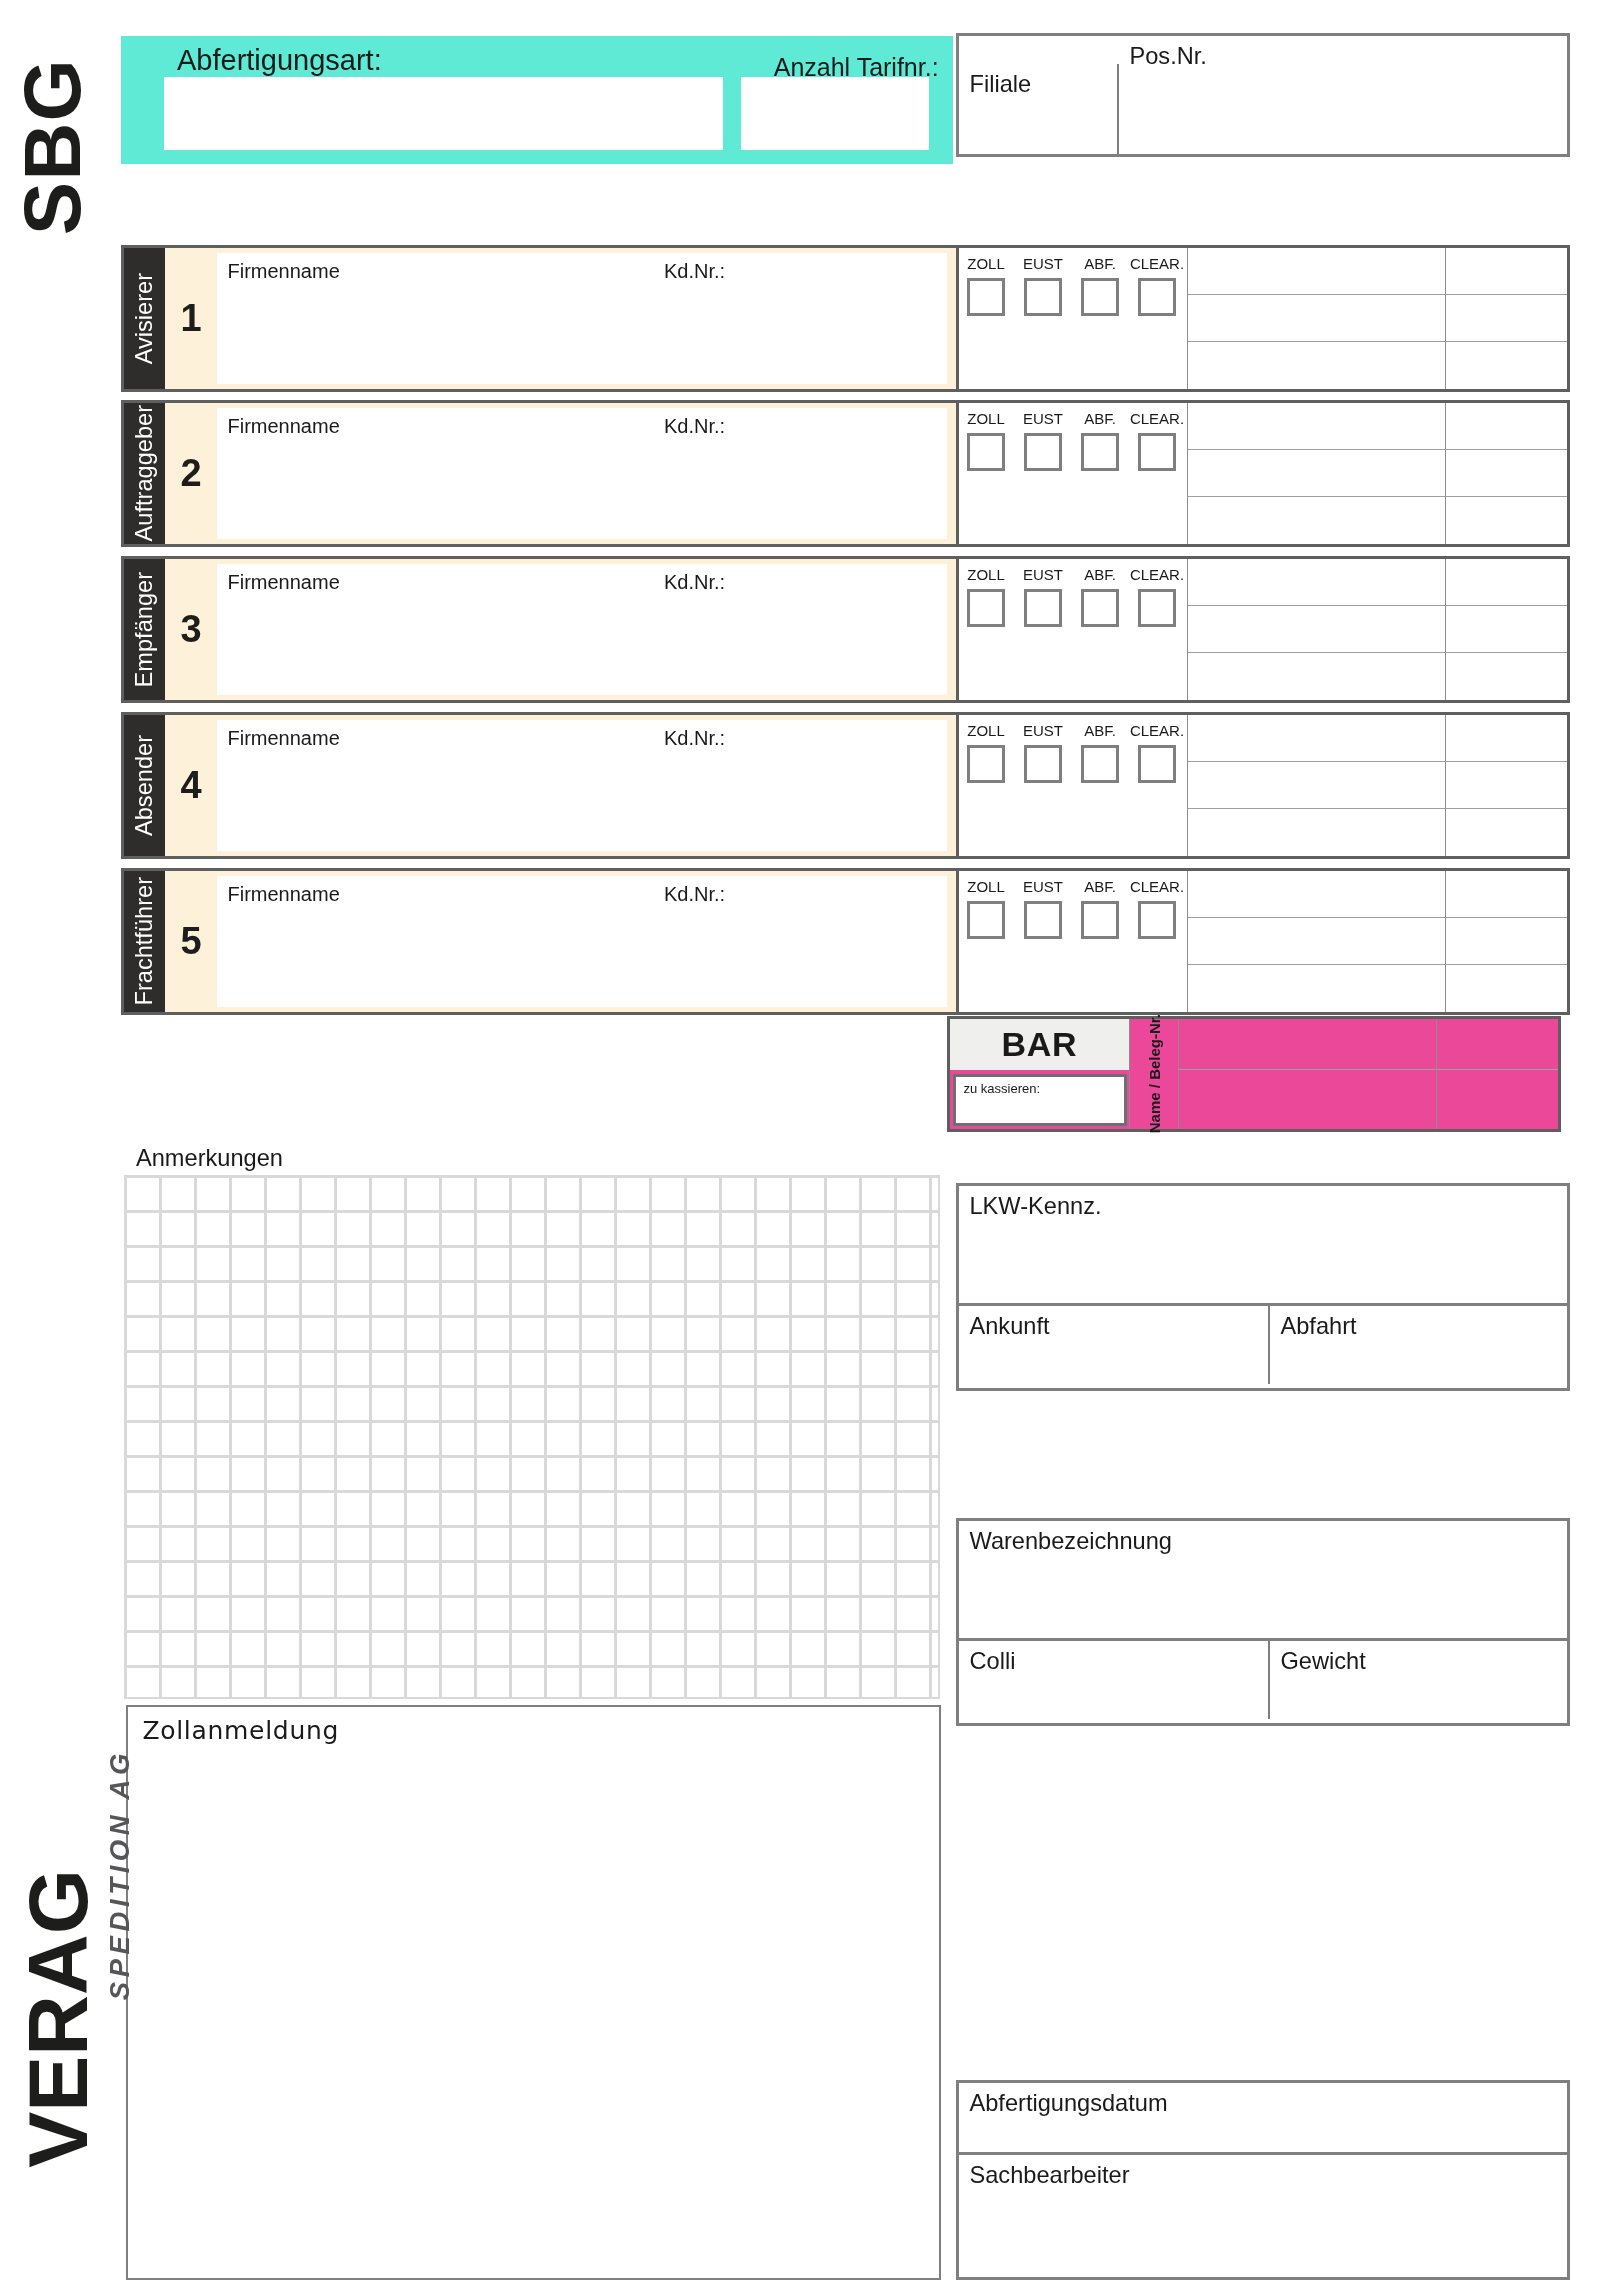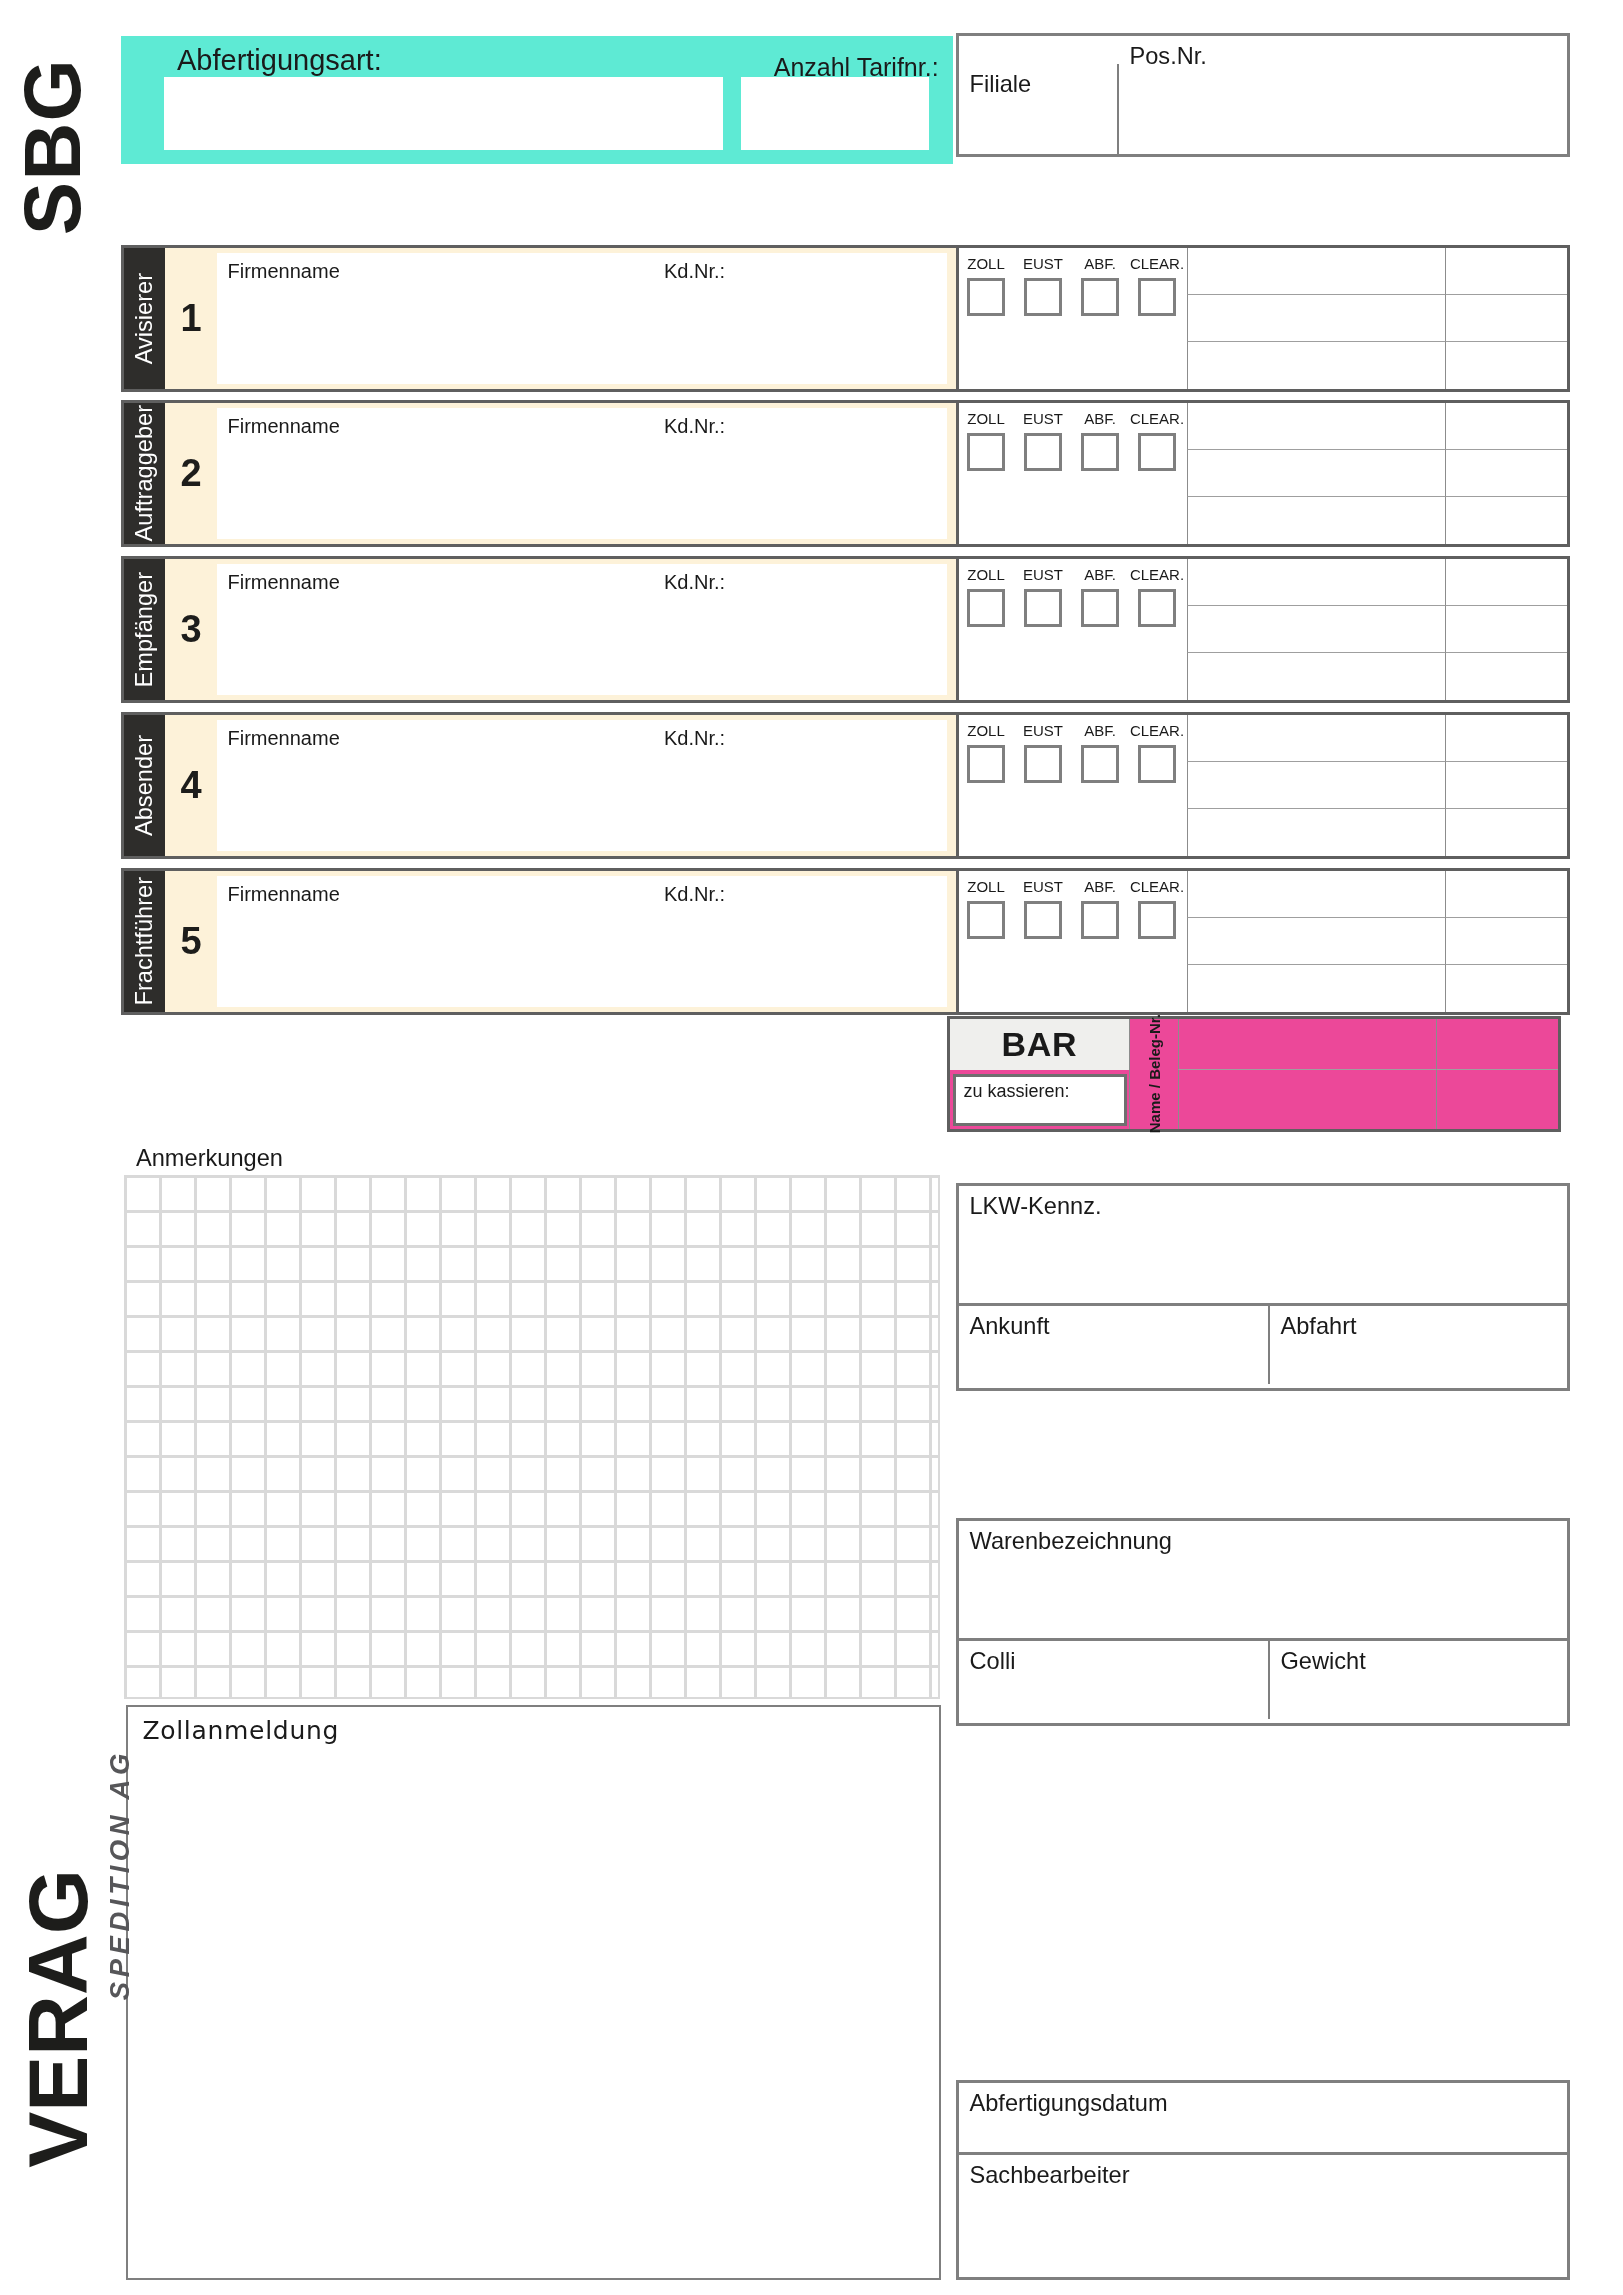--- a/index.html
+++ b/index.html
@@ -45,21 +45,21 @@
   .cb-label{top:6.5px;font-size:15px;transform:translateX(-50%);}
   .cb-box{top:30px;width:38px;height:38px;border:3.3px solid #7f7f7f;background:#fff;}
   .billing{left:228px;top:0;right:0;bottom:0;display:grid;grid-template-columns:258px 1fr;grid-auto-rows:1fr;}
   .billing>div{border-left:1.3px solid #8c8c8c;}
   .billing>div.hb{border-bottom:1.3px solid #9f9f9f;}
 
   
   .bar-sec{left:904px;top:1016px;width:614px;height:116px;border:3.3px solid #5f5f5f;background:#ec4899;margin-left:43px;}
   .bar-cell{left:0;top:0;width:179px;height:51px;background:#efefed;display:flex;align-items:center;justify-content:center;}
   .bar-cell span{font-size:34px;font-weight:800;letter-spacing:0.7px;}
-  .zu-box{left:2.6px;top:55px;width:174px;height:52px;border:3.3px solid #6f6f6f;background:#fff;padding:3.9px 7.9px;font-size:18px;}
+  .zu-box{left:2.6px;top:55px;width:174px;height:52px;border:3.3px solid #6f6f6f;background:#fff;padding:3.9px 7.9px;font-size:13px;}
   .bar-strip{left:179px;top:0;bottom:0;width:49px;border-left:1.3px solid #8c8c8c;display:flex;align-items:center;justify-content:center;}
   .bar-strip .vtext{font-size:15px;font-weight:bold;}
   .billing-bar{left:228px;top:0;right:0;bottom:0;display:grid;grid-template-columns:258px 1fr;grid-template-rows:51px 1fr;}
   .billing-bar>div{border-left:1.3px solid #8c8c8c;}
   .billing-bar>div.hb{border-bottom:1.3px solid #9f9f9f;}
 
   
   .anm-label{left:136px;top:1145px;font-size:23.6px;}
   .anm-grid{left:124px;top:1175px;width:816px;height:524px;
     background-image:

